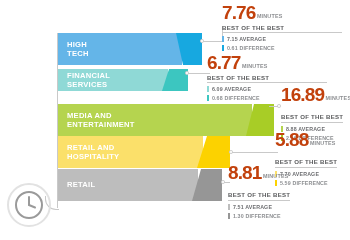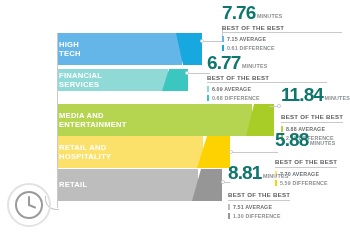--- a/index.html
+++ b/index.html
@@ -62,40 +62,40 @@
     top: 0;
     height: 100%;
   }
   .bar-cap {
     position: absolute;
     top: 0;
     height: 100%;
   }
   .bar-label {
     position: absolute;
-    left: 1px;
+    left: 9px;
     top: 50%;
     transform: translateY(-50%);
     color: #ffffff;
     font-size: 7.6px;
     font-weight: bold;
     letter-spacing: 0.25px;
     line-height: 9.4px;
     white-space: pre-line;
     pointer-events: none;
   }
 
   
   .callout {
     position: absolute;
   }
   .big-number {
     font-size: 19px;
     font-weight: bold;
-    color: #0f766e;
+    color: #c2410c;
     letter-spacing: -0.9px;
     line-height: 19px;
     display: inline-block;
     vertical-align: baseline;
   }
   .minutes {
     font-size: 5.4px;
     font-weight: bold;
     color: #8d8f92;
     letter-spacing: 0.2px;
@@ -222,21 +222,21 @@
     <svg class="bar-cap" style="left:188px; width:28px;" width="28" height="32" viewBox="0 0 28 32" preserveAspectRatio="none">
       <polygon points="8,0 28,0 28,32 0,32" fill="#a8cd26"></polygon>
     </svg>
     <div class="bar-label">MEDIA AND
 ENTERTAINMENT</div>
   </div>
   <div class="dot" style="left:277px; top:104px;"></div>
   <div class="leader leader-h" style="left:269px; top:105.5px; width:9px;"></div>
   <div class="callout" style="left:281px; top:85px; width:120px;">
     <div>
-      <span class="big-number">11.84</span><span class="minutes">MINUTES</span>
+      <span class="big-number">16.89</span><span class="minutes">MINUTES</span>
     </div>
     <span class="botb" style="display:inline-block;">BEST OF THE BEST</span>
     <div class="stat avg">
       <span class="swatch" style="background:#b5d44f;"></span>
       <span>8.88 AVERAGE</span>
     </div>
     <div class="stat diff">
       <span class="swatch" style="background:#a8cd26;"></span>
       <span>2.96 DIFFERENCE</span>
     </div>

